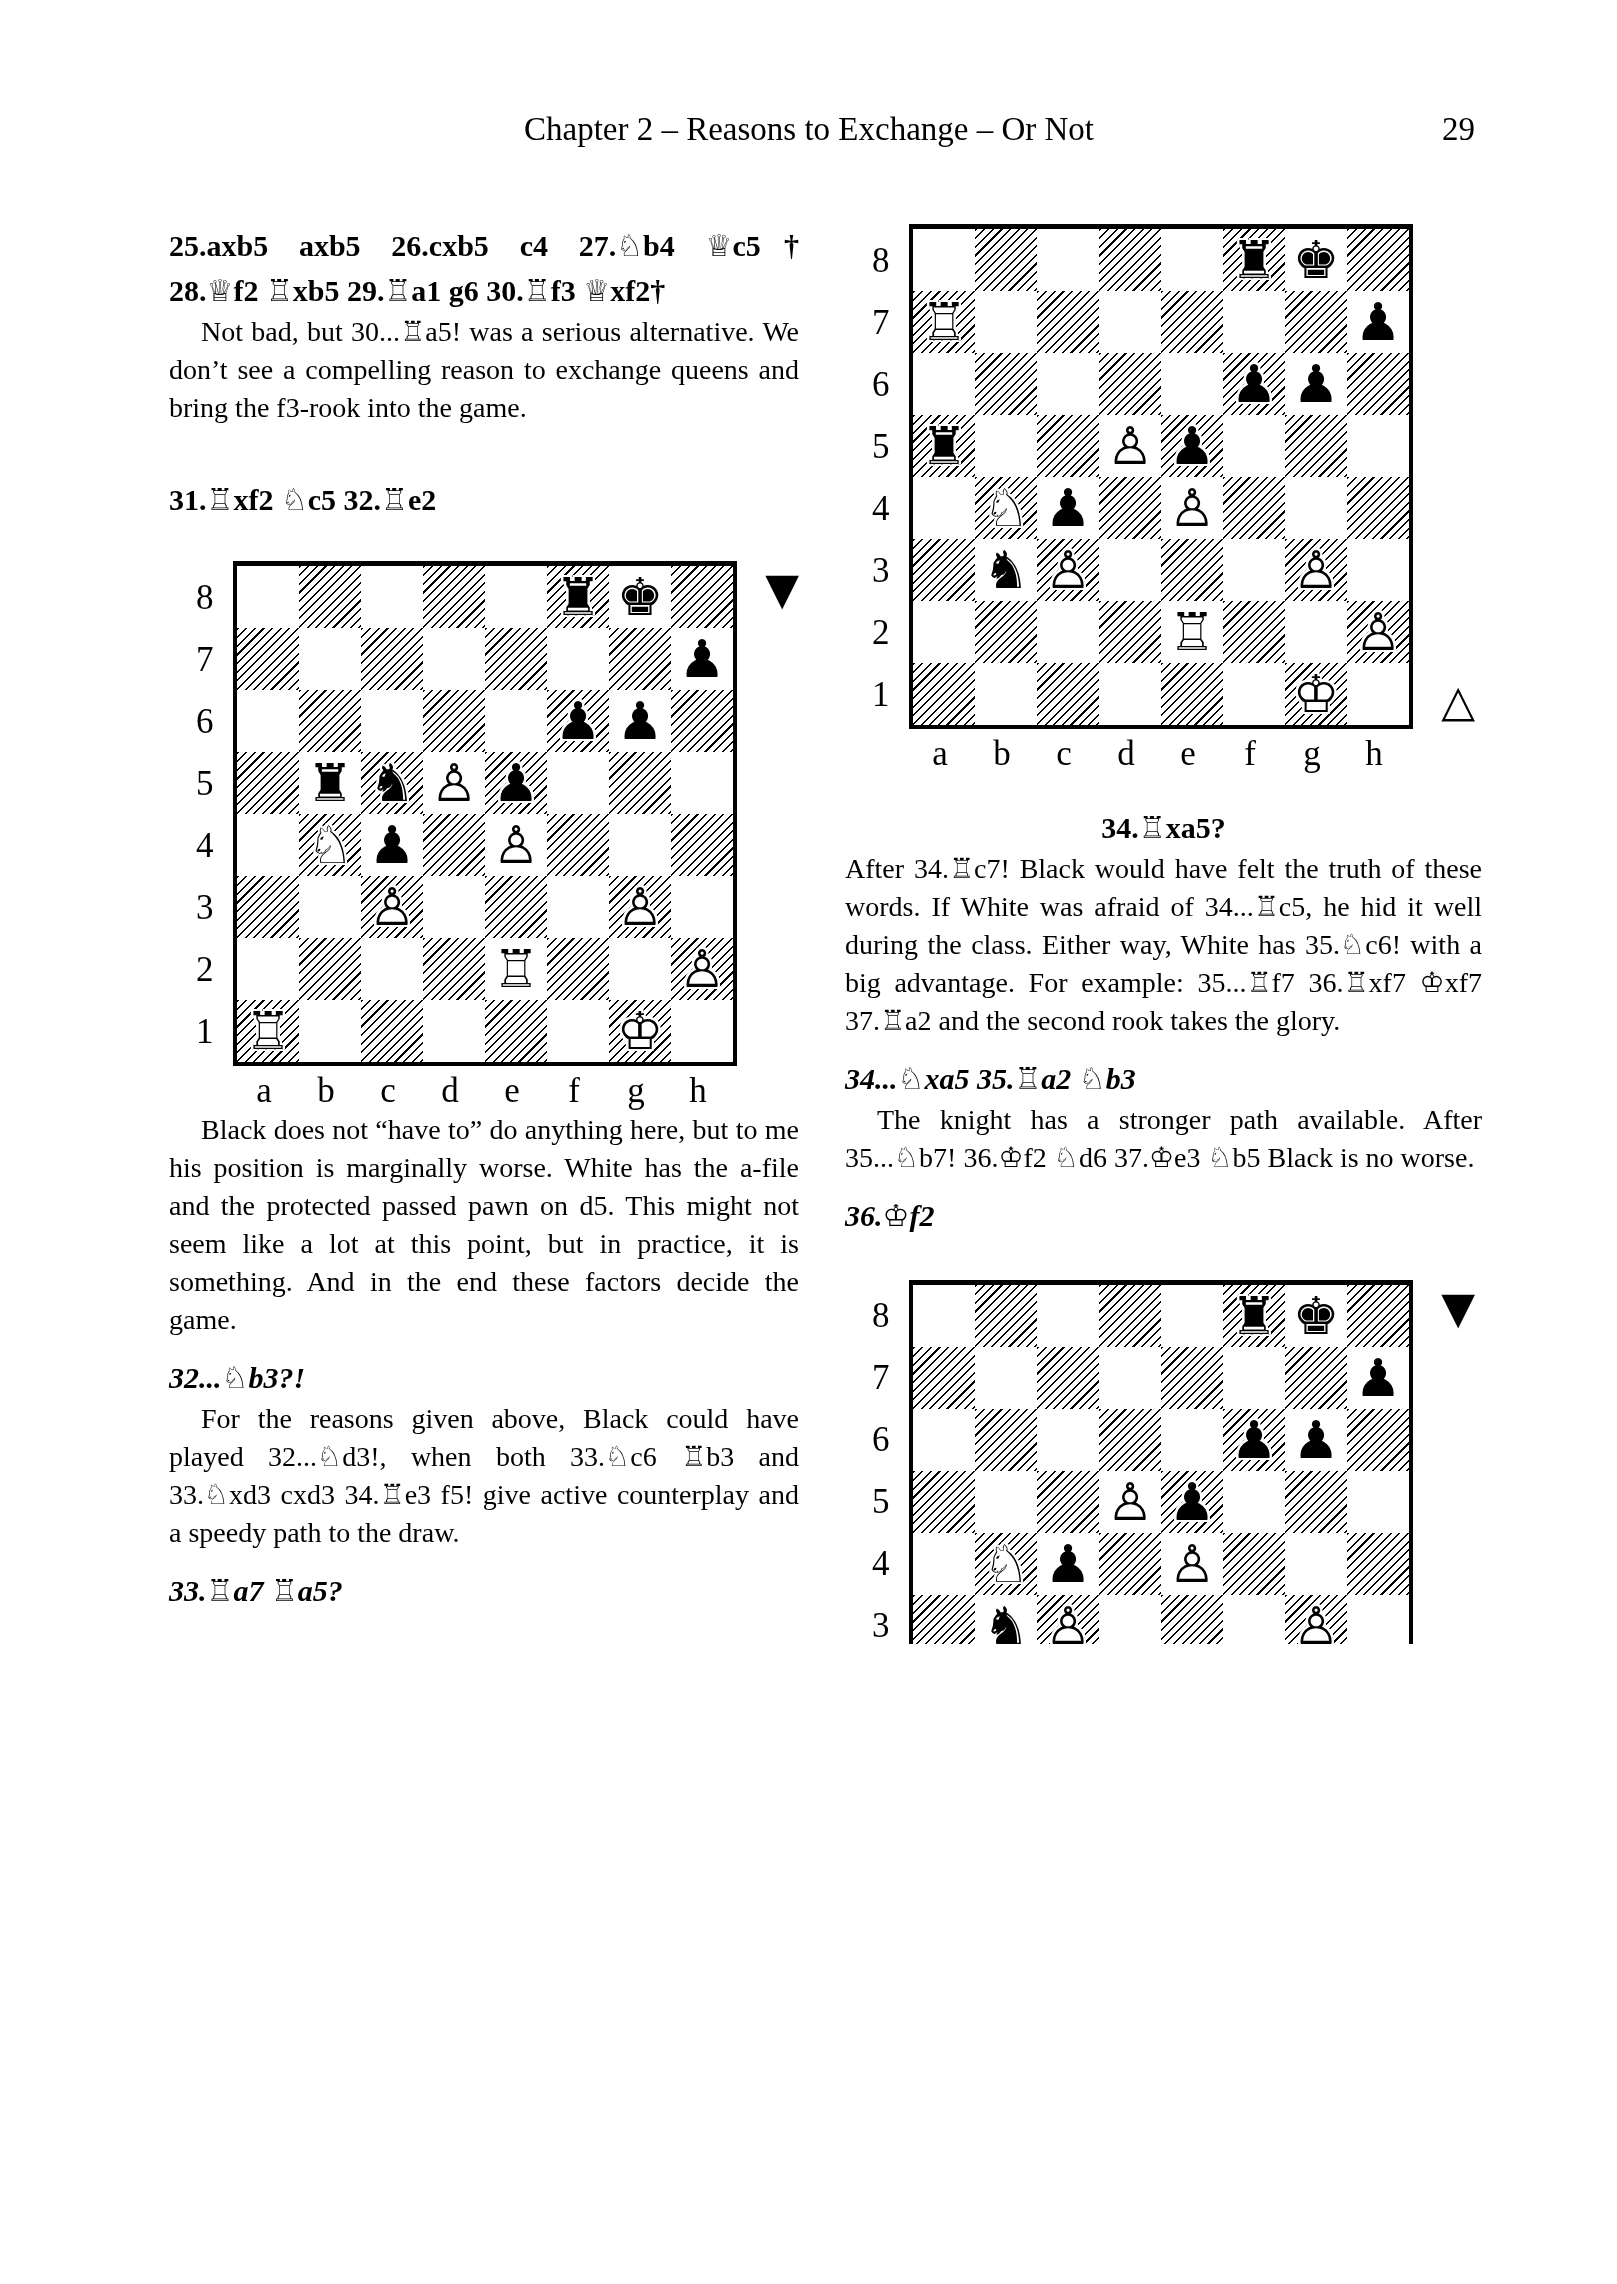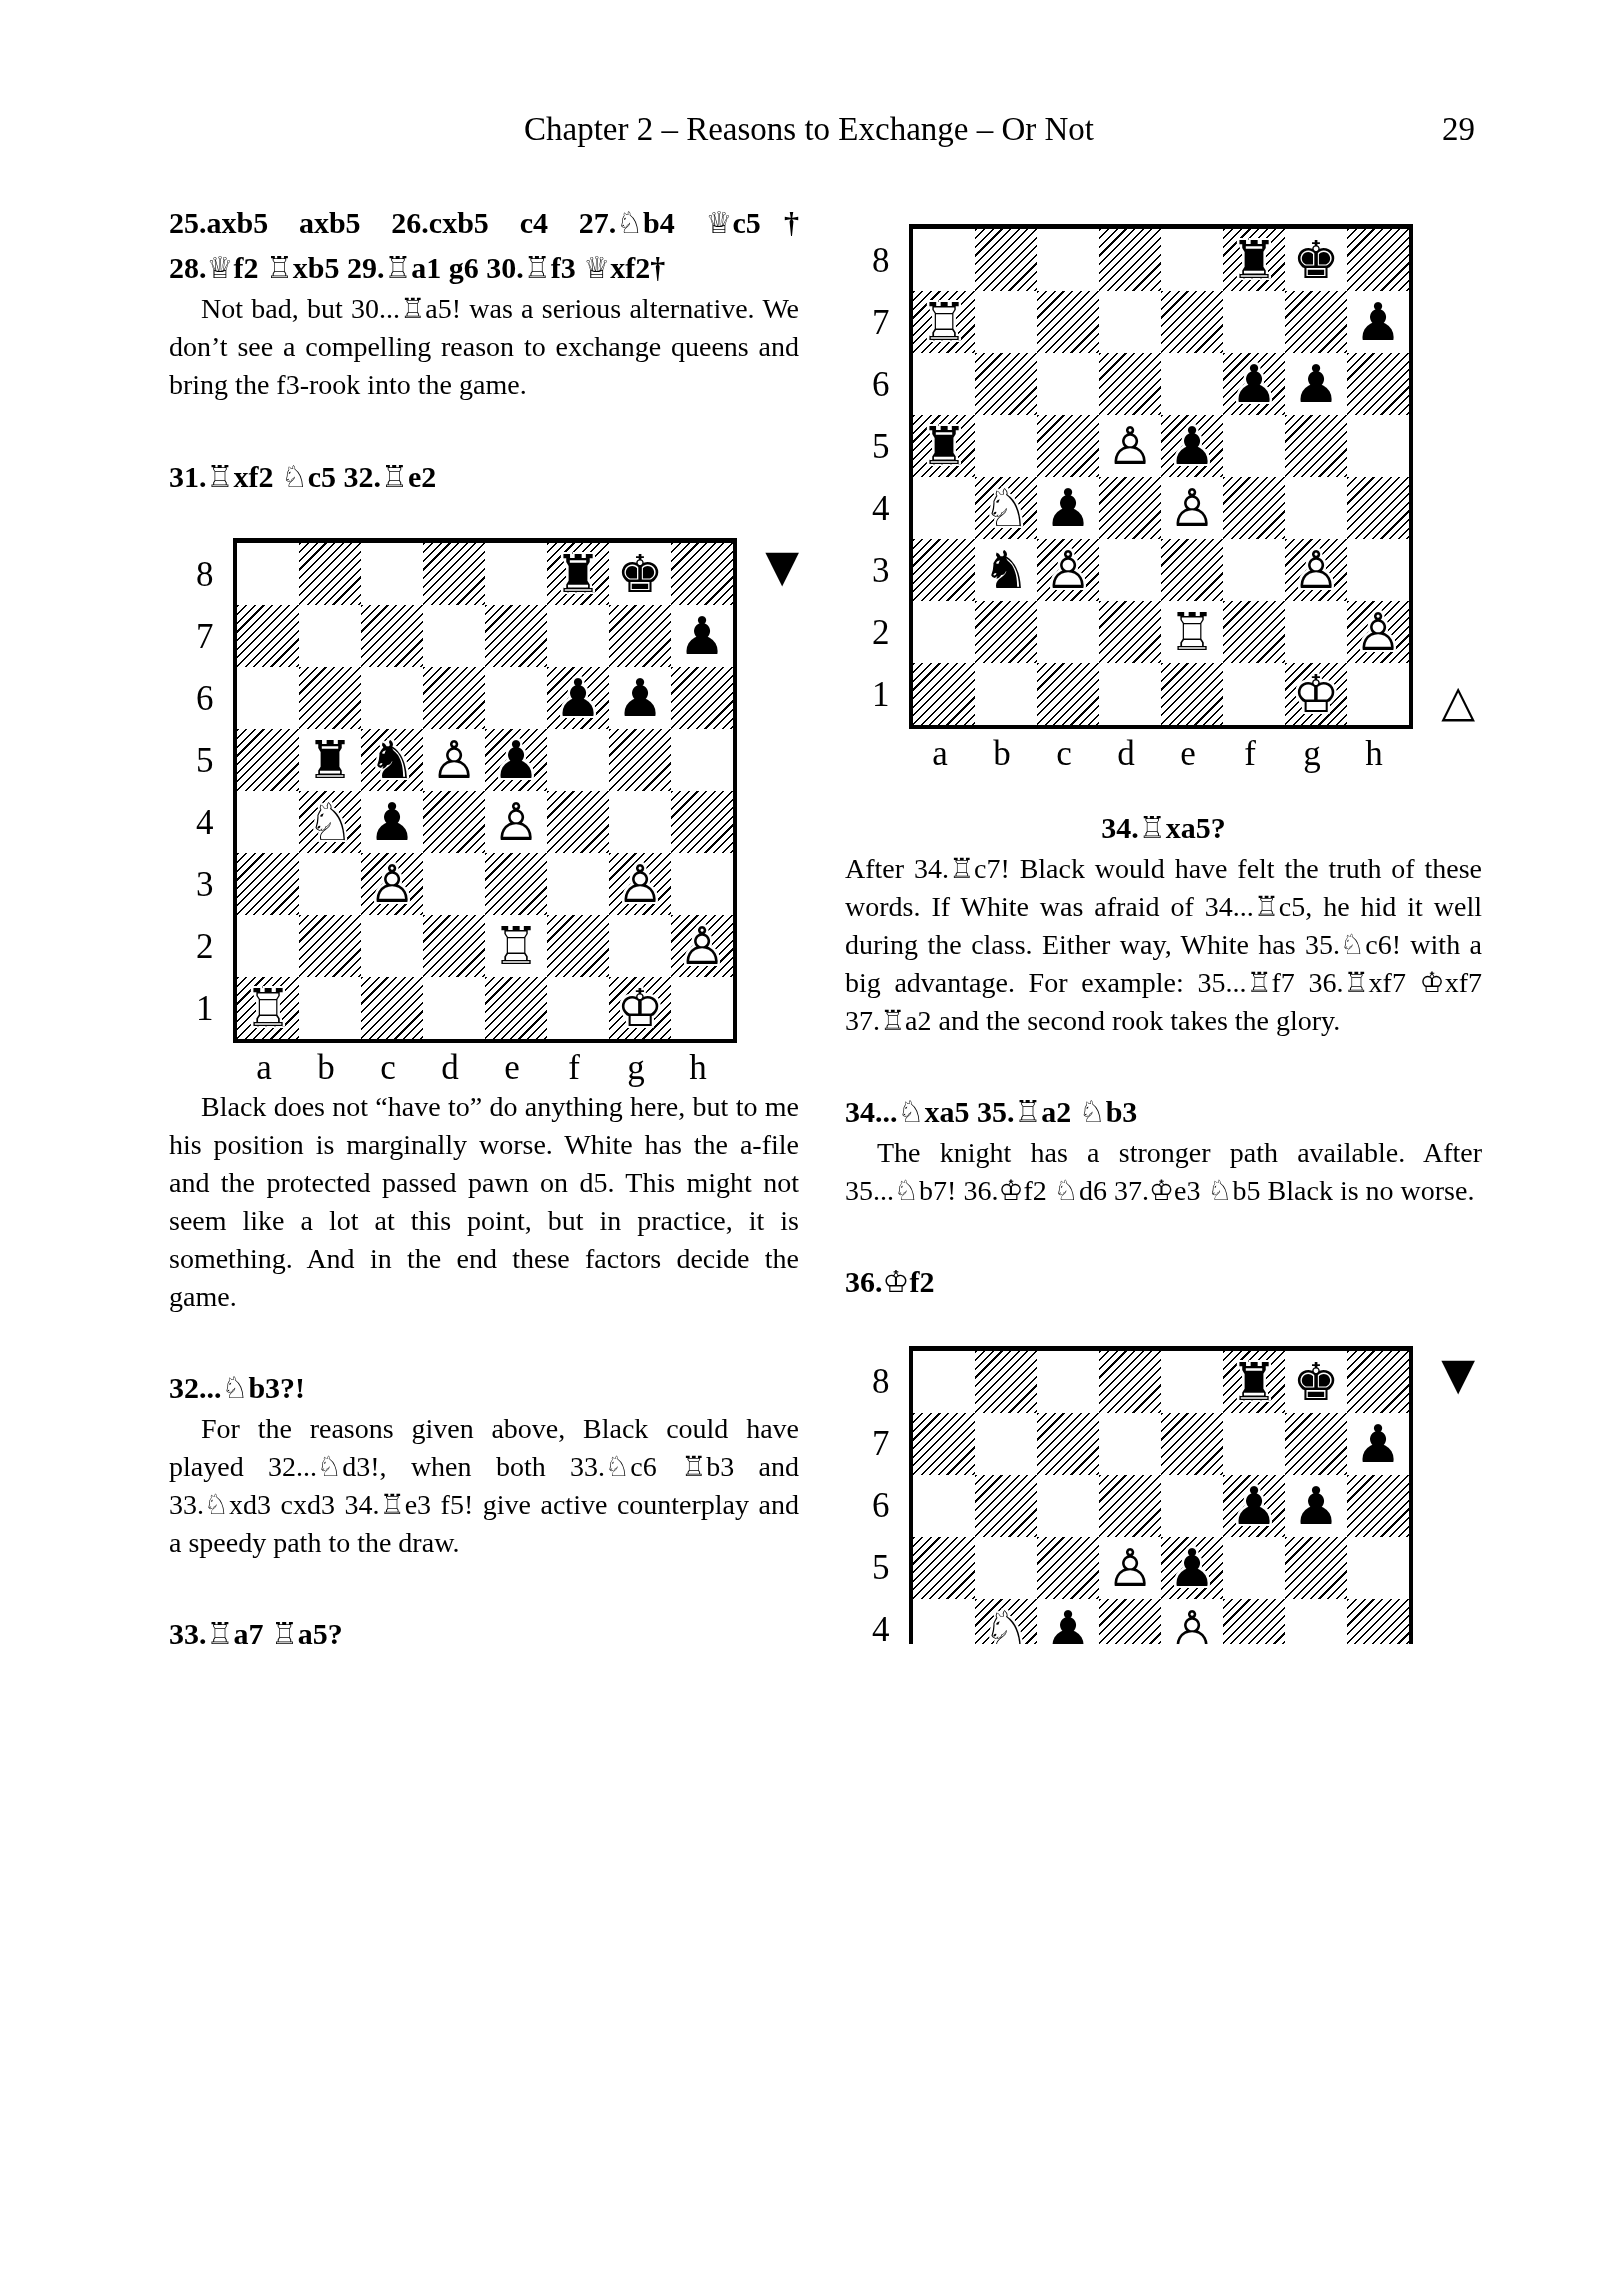--- a/index.html
+++ b/index.html
@@ -5,33 +5,33 @@
   html,body{margin:0;padding:0;background:#ffffff;}
   .page{position:relative;width:1618px;height:1644px;background:#fff;color:#000;
         font-family:"Liberation Serif","DejaVu Serif","DejaVu Sans",serif;overflow:hidden;}
 
   
   .header-title{position:absolute;top:111px;left:0;width:100%;text-align:center;font-size:33px;}
   .page-number{position:absolute;top:111px;right:143px;font-size:33px;margin-left:17px;}
 
   
   .col{position:absolute;text-align:justify;}
-  .col-left{left:169px;top:200px;width:630px;}
+  .col-left{left:169px;top:223px;width:630px;}
   .col-right{left:845px;top:208px;width:637px;}
 
   p.body{font-size:28px;line-height:38px;margin:0;text-indent:32px;}
   p.body.noindent{text-indent:0;}
   .moves,.heading{font-weight:bold;font-size:30px;line-height:45px;margin:0;text-align:left;}
   .moves-line1{text-align:justify;text-align-last:justify;}
 
   .mt-para{margin-top:4.8px;}
   .mt-block{margin-top:50px;}
   .mt-diag1{margin-top:39px;}
   .mt-after-diag{margin-top:27px;}
-  .mt-head{margin-top:49px;}
+  .mt-head{margin-top:16px;font-style:italic;}
   .mt-blank{margin-top:38px;}
   .mt-diag2{margin-top:16px;}
   .mt-diag3{margin-top:42px;}
   .mt-h34{margin-top:31px;text-align:center;}
 
   
   .diagram{position:relative;margin-left:27px;width:542px;text-align:left;}
   .board-row{position:relative;display:flex;}
   .ranks{width:37px;display:flex;flex-direction:column;padding-top:5.6px;}
   .ranks span{height:62px;line-height:62px;font-size:35px;text-align:left;}

